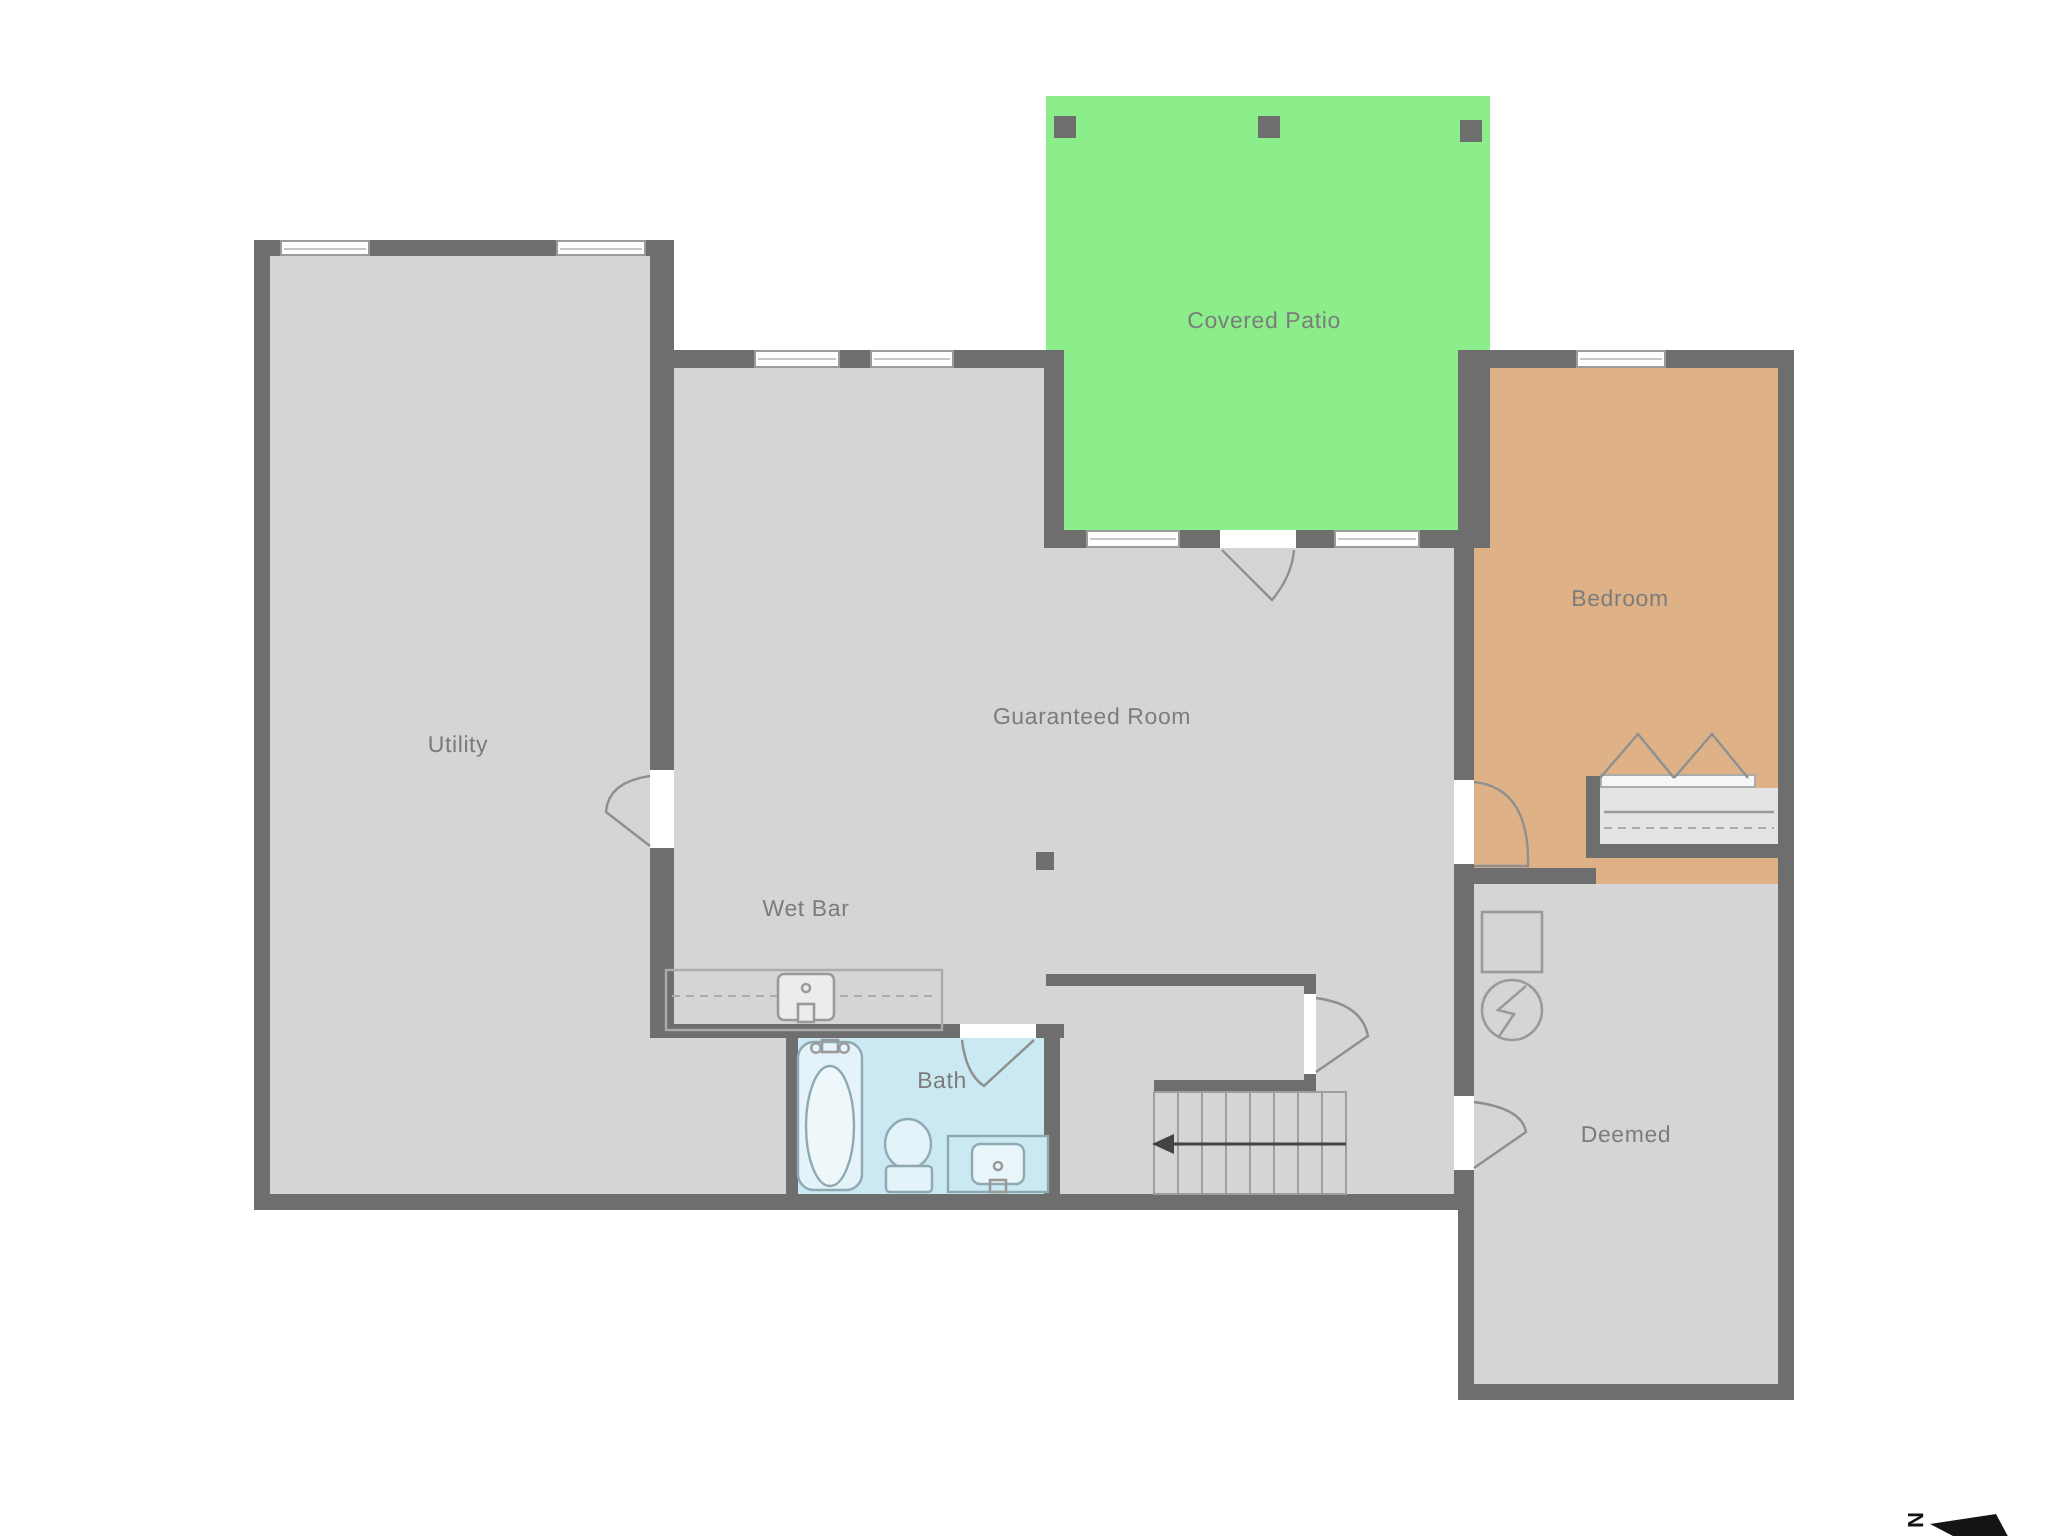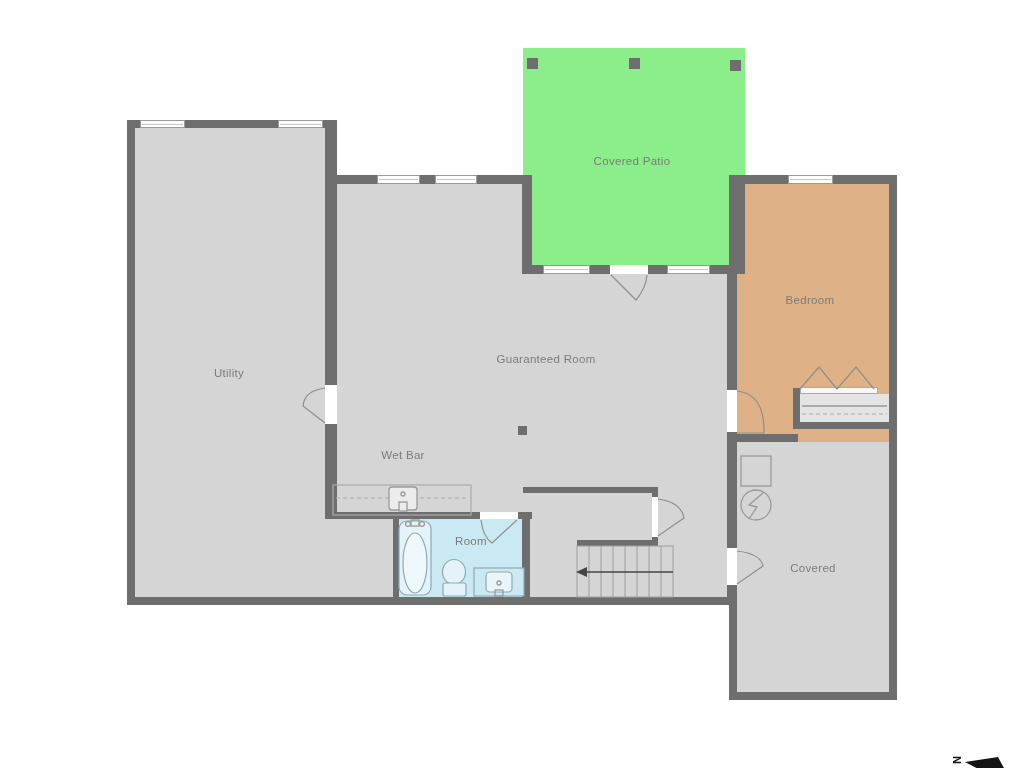--- a/index.html
+++ b/index.html
@@ -139,18 +139,18 @@
     <circle cx="756" cy="473" r="15" class="fix"></circle>
     <path d="M763,461 L749,473 L757,475 L749,487" class="fix"></path>
 
     <polygon points="965,730 998,725 1013,753 988,742" class="north"></polygon>
   </svg>
 
   <div class="label" style="left:632px;top:129px">Covered Patio</div>
   <div class="label" style="left:229px;top:341px">Utility</div>
   <div class="label" style="left:546px;top:327px">Guaranteed Room</div>
   <div class="label" style="left:403px;top:423px">Wet Bar</div>
-  <div class="label" style="left:471px;top:509px">Room</div>
+  <div class="label" style="left:471px;top:509px">Bath</div>
   <div class="label" style="left:810px;top:268px">Bedroom</div>
-  <div class="label" style="left:813px;top:536px">Covered</div>
+  <div class="label" style="left:813px;top:536px">Deemed</div>
 
   <div class="compass-n">N</div>
 </div>
 
 </body></html>

